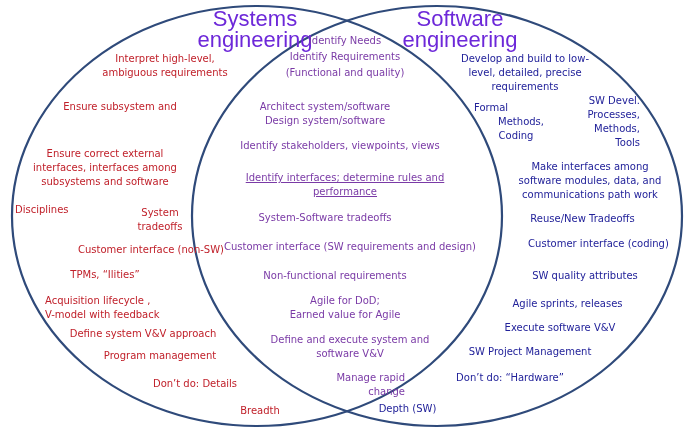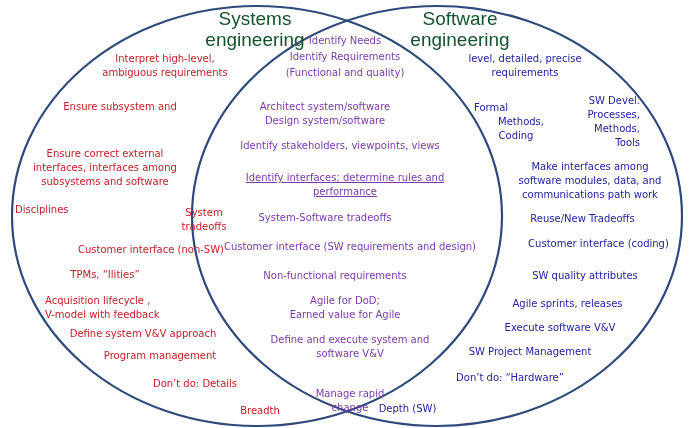--- a/index.html
+++ b/index.html
@@ -1,20 +1,20 @@
 <!DOCTYPE html>
 <html><head>
 <meta charset="utf-8">
 <style>
   html, body { margin: 0; padding: 0; background: #ffffff; }
   body { width: 696px; height: 428px; position: relative; overflow: hidden;
          font-family: "DejaVu Sans", "Liberation Sans", sans-serif; }
   svg.venn { position: absolute; left: 0; top: 0; }
   .t { position: absolute; text-align: center; font-size: 10px; line-height: 14px; white-space: nowrap; }
-  .title { position: absolute; text-align: center; color: #14532d; font-size: 19px; line-height: 21px; font-family: "Liberation Sans", sans-serif; }
+  .title { position: absolute; text-align: center; color: #6d28d9; font-size: 22px; line-height: 21px; font-family: "Liberation Sans", sans-serif; }
   .se { color: #c0202a; }
   .both { color: #7a3aa6; }
   .sw { color: #22229a; }
   .l { text-align: left; }
   .r { text-align: right; }
 </style>
 </head>
 <body>
 
 <svg class="venn" width="696" height="428" viewBox="0 0 696 428">
@@ -39,21 +39,21 @@
   <div>Ensure subsystem and</div>
 </div>
 <div class="t se" style="left:20px; top:147px; width:170px;">
   <div>Ensure correct external</div>
   <div>interfaces, interfaces among</div>
   <div>subsystems and software</div>
 </div>
 <div class="t se l" style="left:15px; top:203px; width:90px;">
   <div>Disciplines</div>
 </div>
-<div class="t se" style="left:128px; top:206px; width:64px;margin-left:44px;">
+<div class="t se" style="left:128px; top:206px; width:64px;">
   <div>System</div>
   <div>tradeoffs</div>
 </div>
 <div class="t se" style="left:15px; top:243px; width:180px;margin-left:46px;">
   <div>Customer interface (non-SW)</div>
 </div>
 <div class="t se" style="left:55px; top:268px; width:100px;">
   <div>TPMs, “Ilities”</div>
 </div>
 <div class="t se l" style="left:45px; top:294px; width:150px;">
@@ -99,26 +99,27 @@
   <div>Non-functional requirements</div>
 </div>
 <div class="t both" style="left:260px; top:294px; width:170px;">
   <div>Agile for DoD;</div>
   <div>Earned value for Agile</div>
 </div>
 <div class="t both" style="left:245px; top:333px; width:210px;">
   <div>Define  and execute system and</div>
   <div>software V&amp;V</div>
 </div>
-<div class="t both" style="left:295px; top:387px; width:110px;">
+<div class="t both" style="left:295px; top:371px; width:110px;text-align:right;">
   <div>Manage rapid</div>
   <div>change</div>
 </div>
 
 <div class="t sw" style="left:440px; top:52px; width:170px;">
+  <div>Develop and build to low-</div>
   <div>level, detailed, precise</div>
   <div>requirements</div>
 </div>
 <div class="t sw" style="left:474px; top:101px; width:70px;">
   <div class="l">Formal</div>
   <div class="r">Methods,</div>
   <div style="padding-left:14px;">Coding</div>
 </div>
 <div class="t sw r" style="left:575px; top:94px; width:65px;">
   <div>SW Devel.</div>

